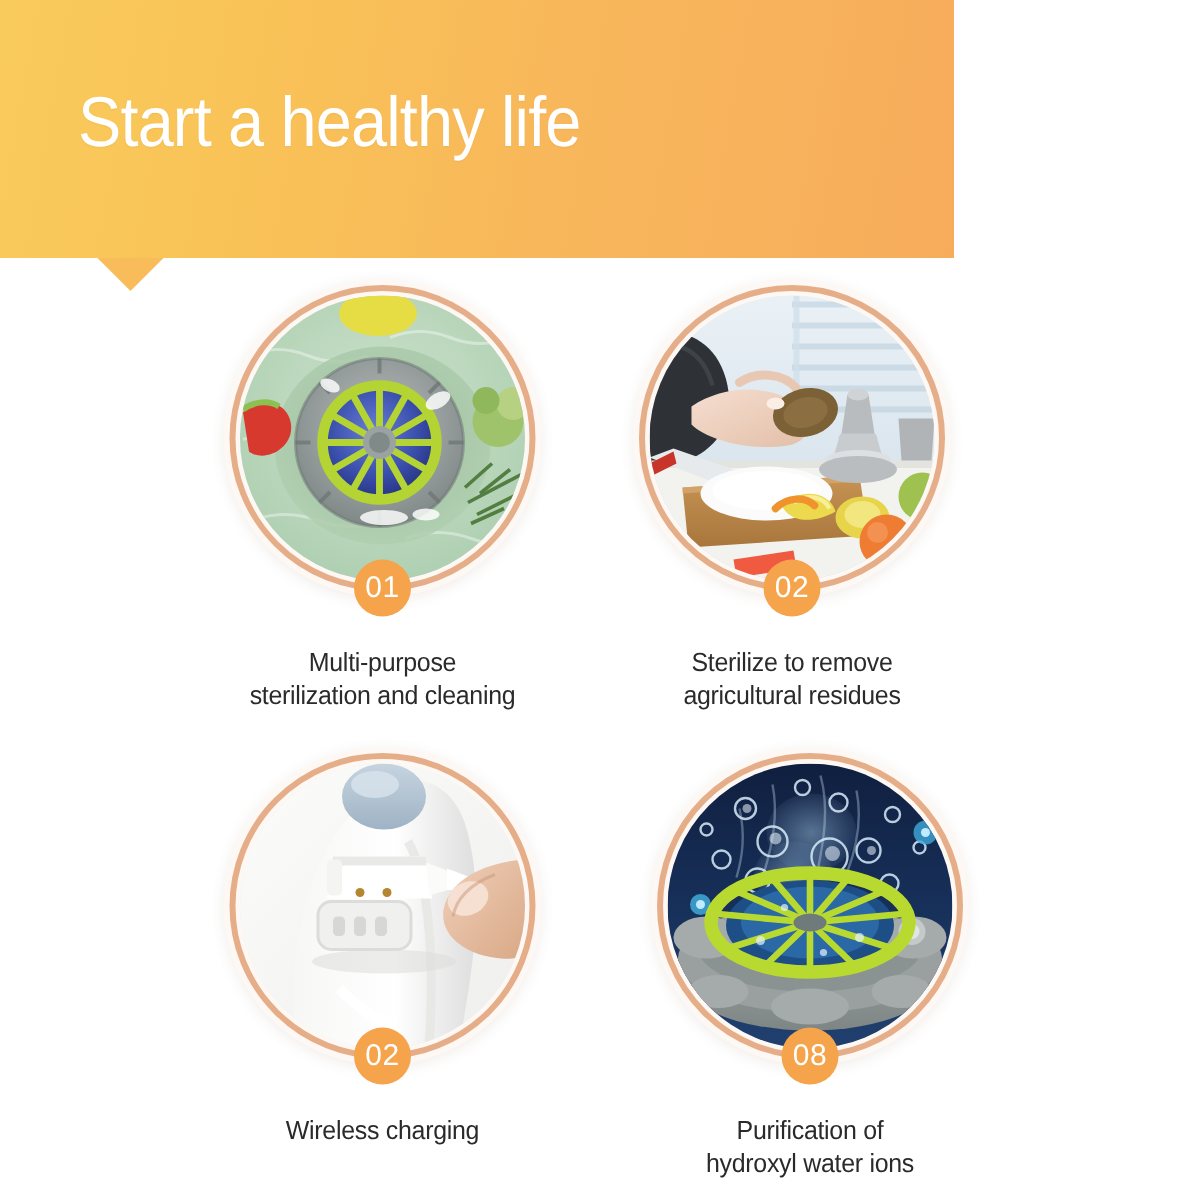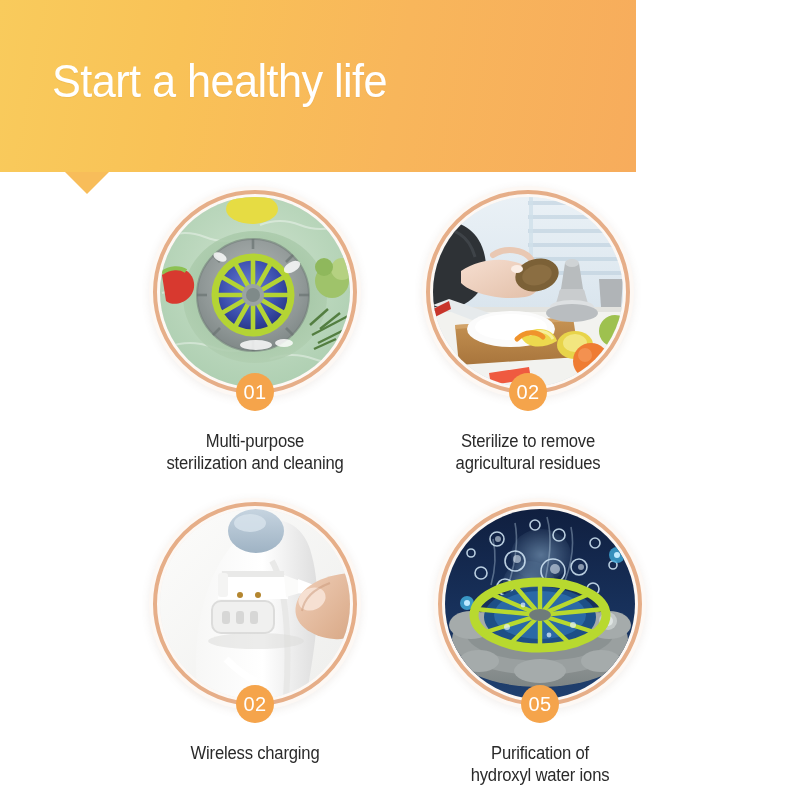--- a/index.html
+++ b/index.html
@@ -481,21 +481,21 @@
           </g>
 
           <g fill="#e7f4ff" opacity="0.7">
             <circle cx="62" cy="118" r="3"></circle>
               <circle cx="128" cy="116" r="3"></circle>
             <circle cx="104" cy="126" r="2.4"></circle>
               <circle cx="78" cy="96" r="2.4"></circle>
           </g>
         </svg>
       </div>
-      <div class="badge">05</div>
+      <div class="badge">08</div>
     </div>
     <div class="caption">
       <span>Purification of</span>
       <span>hydroxyl water ions</span>
     </div>
   </div>
 
 </div>
 
 </body></html>

